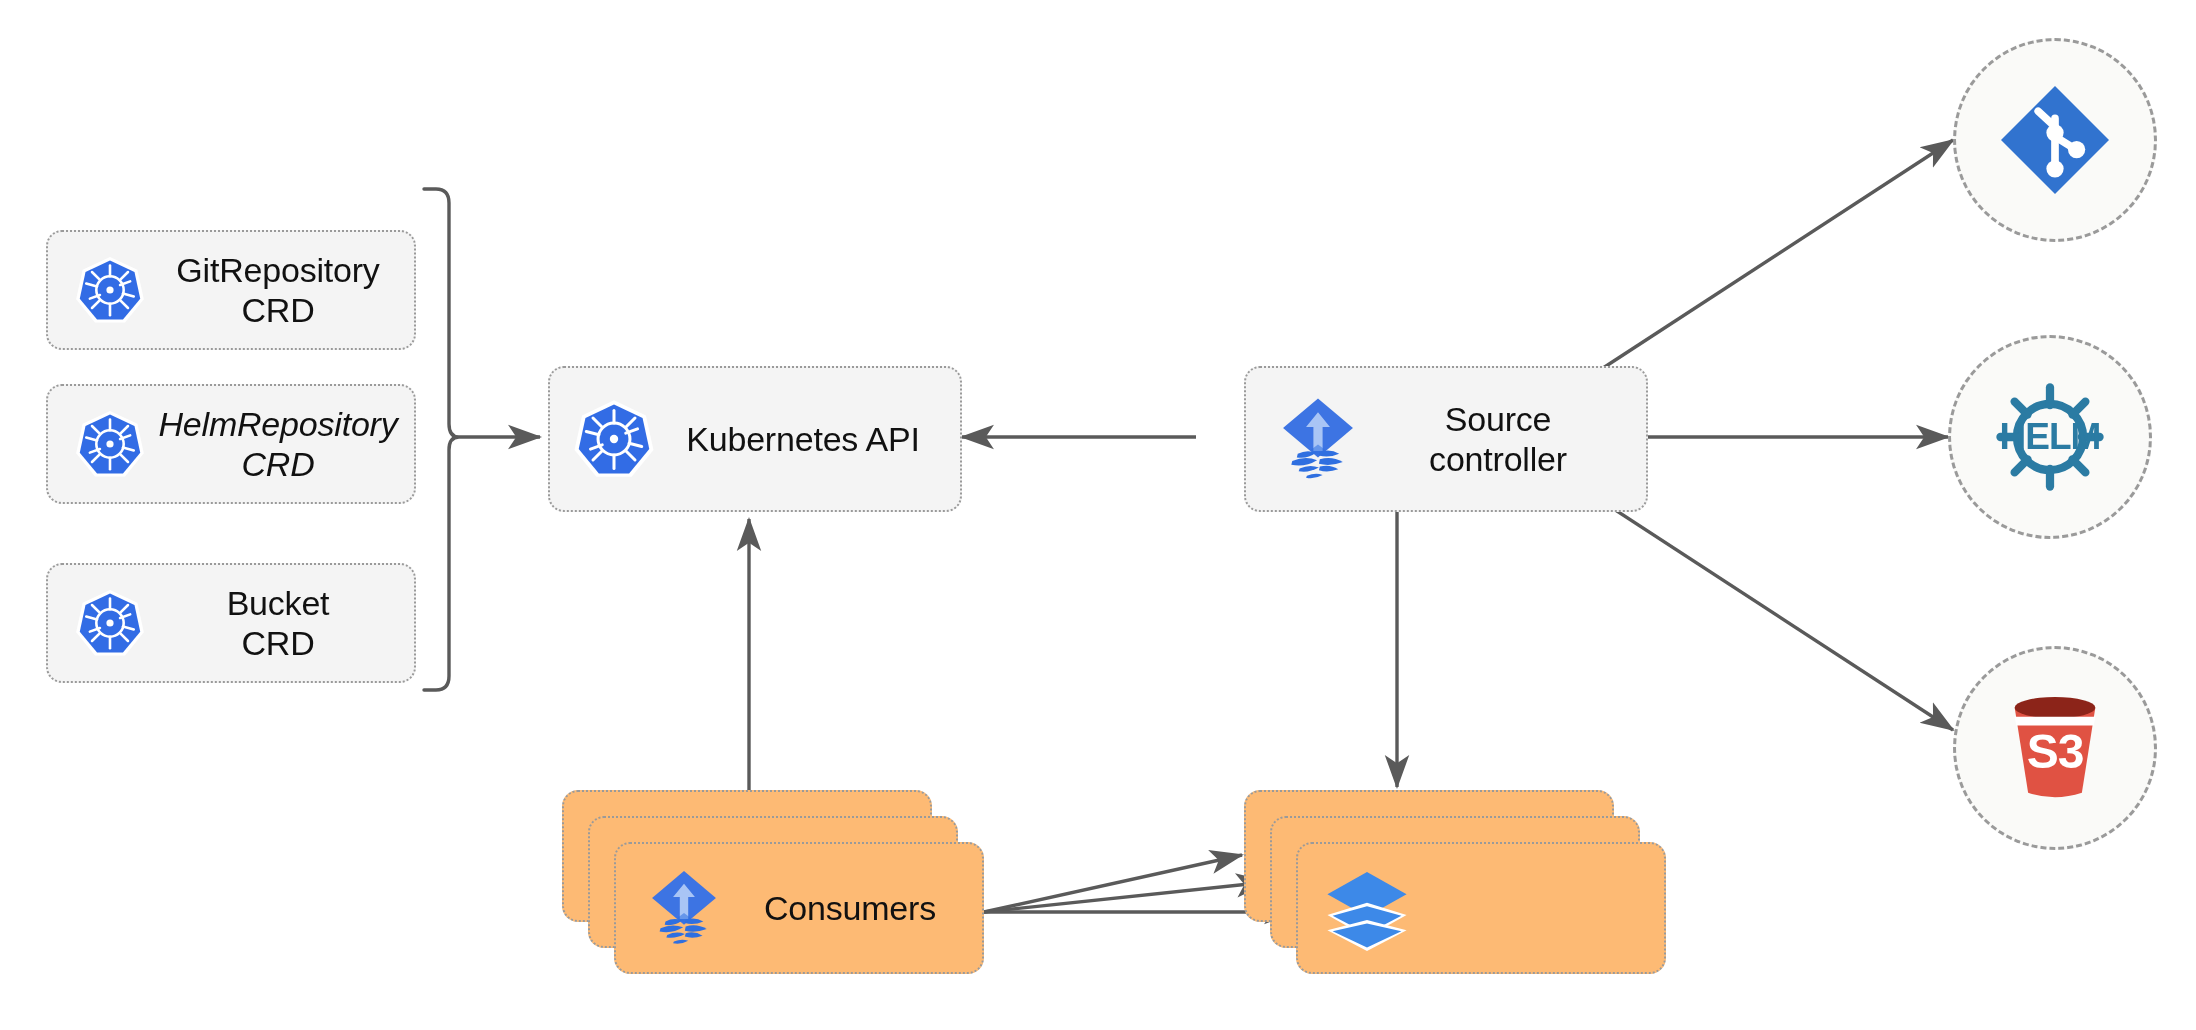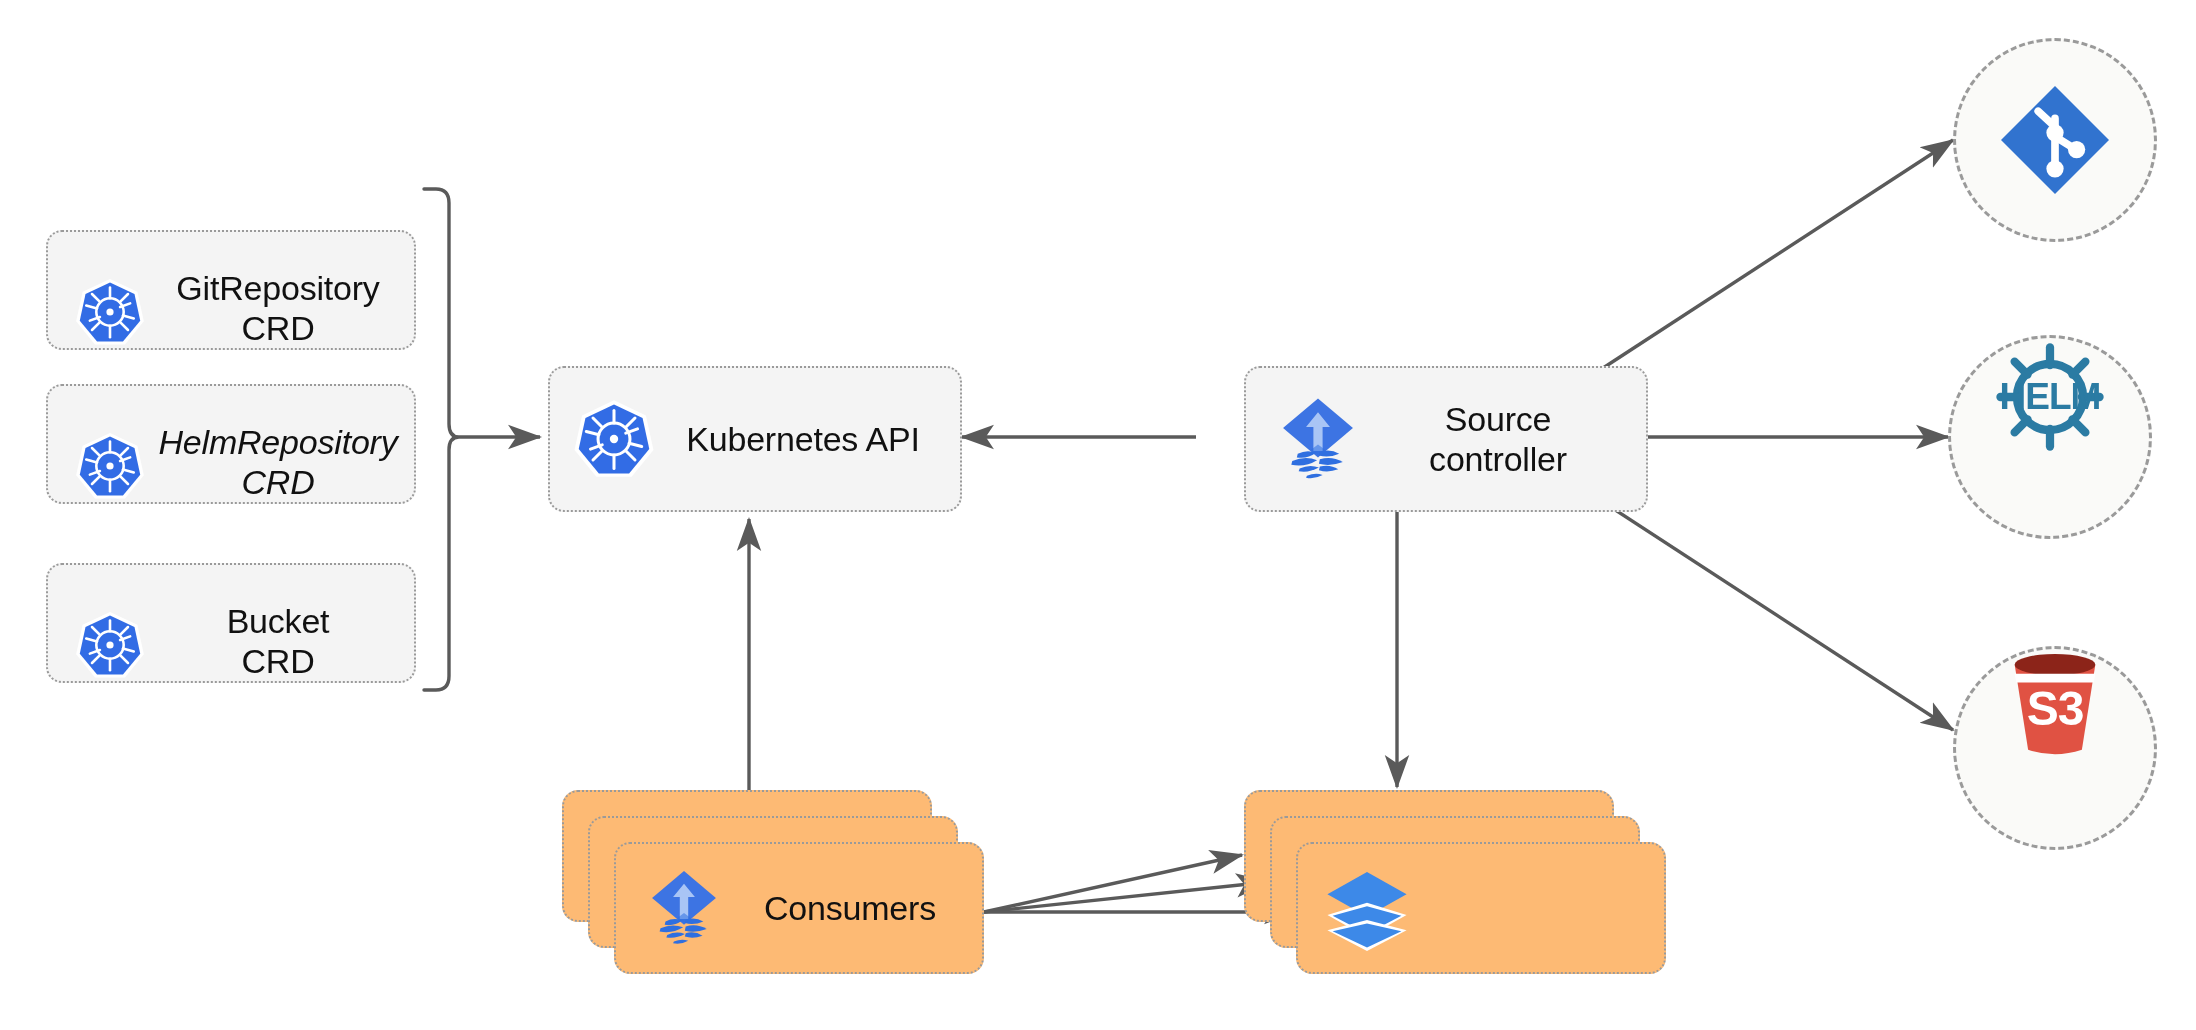--- a/index.html
+++ b/index.html
@@ -47,21 +47,20 @@
     text-align: center;
     white-space: pre-line;
     letter-spacing: -0.2px;
   }
   .crd-card {
     width: 370px;
     height: 120px;
     left: 46px;
     padding-left: 26px;
     gap: 10px;
-    align-items: flex-end;
   }
   .crd-card .node-label {
     flex: 1;
     text-align: center;
     padding-right: 14px;
   }
   .icon-box {
     flex: 0 0 auto;
     display: flex;
     align-items: center;
@@ -100,20 +99,21 @@
   
   .circle-node {
     position: absolute;
     width: 204px;
     height: 204px;
     box-sizing: border-box;
     border: 3px dashed #9a9a9a;
     border-radius: 50%;
     background: #fafaf8;
     display: flex;
+    align-items: center;
     justify-content: center;
     z-index: 3;
   }
 
   
   .helm-wrap { position: relative; width: 130px; height: 118px; }
   .helm-text {
     position: absolute;
     left: 0; right: 0;
     top: 50%;

